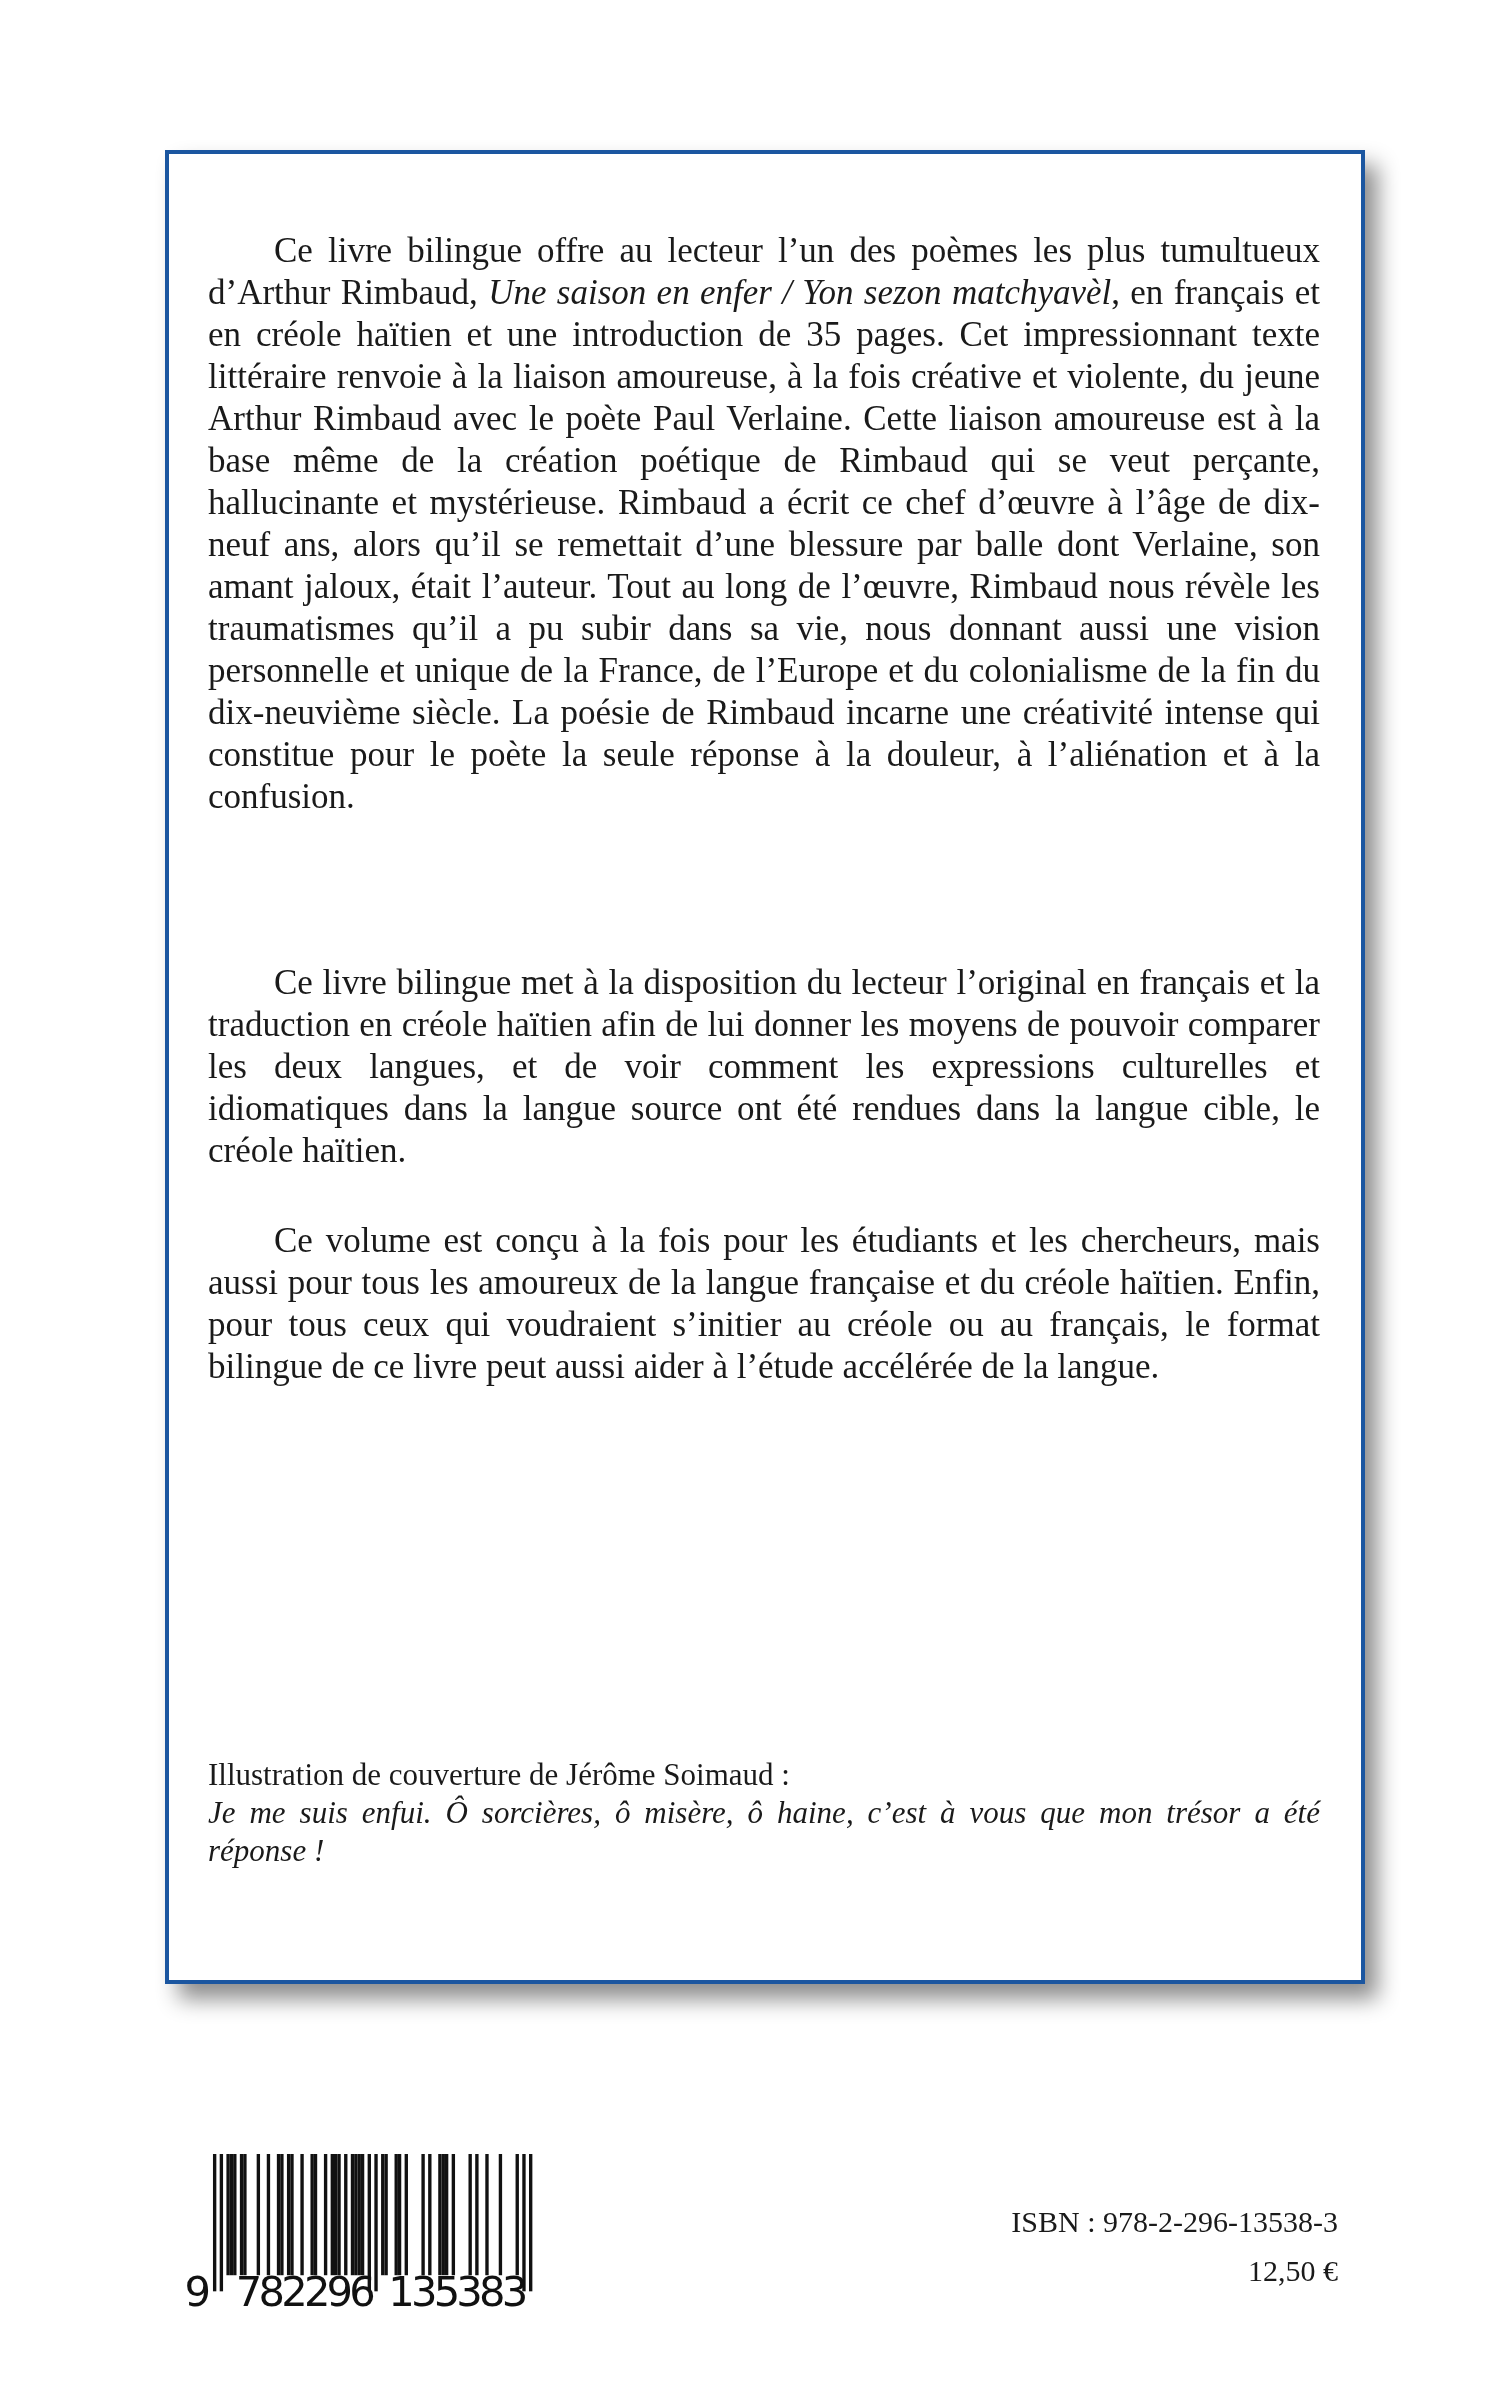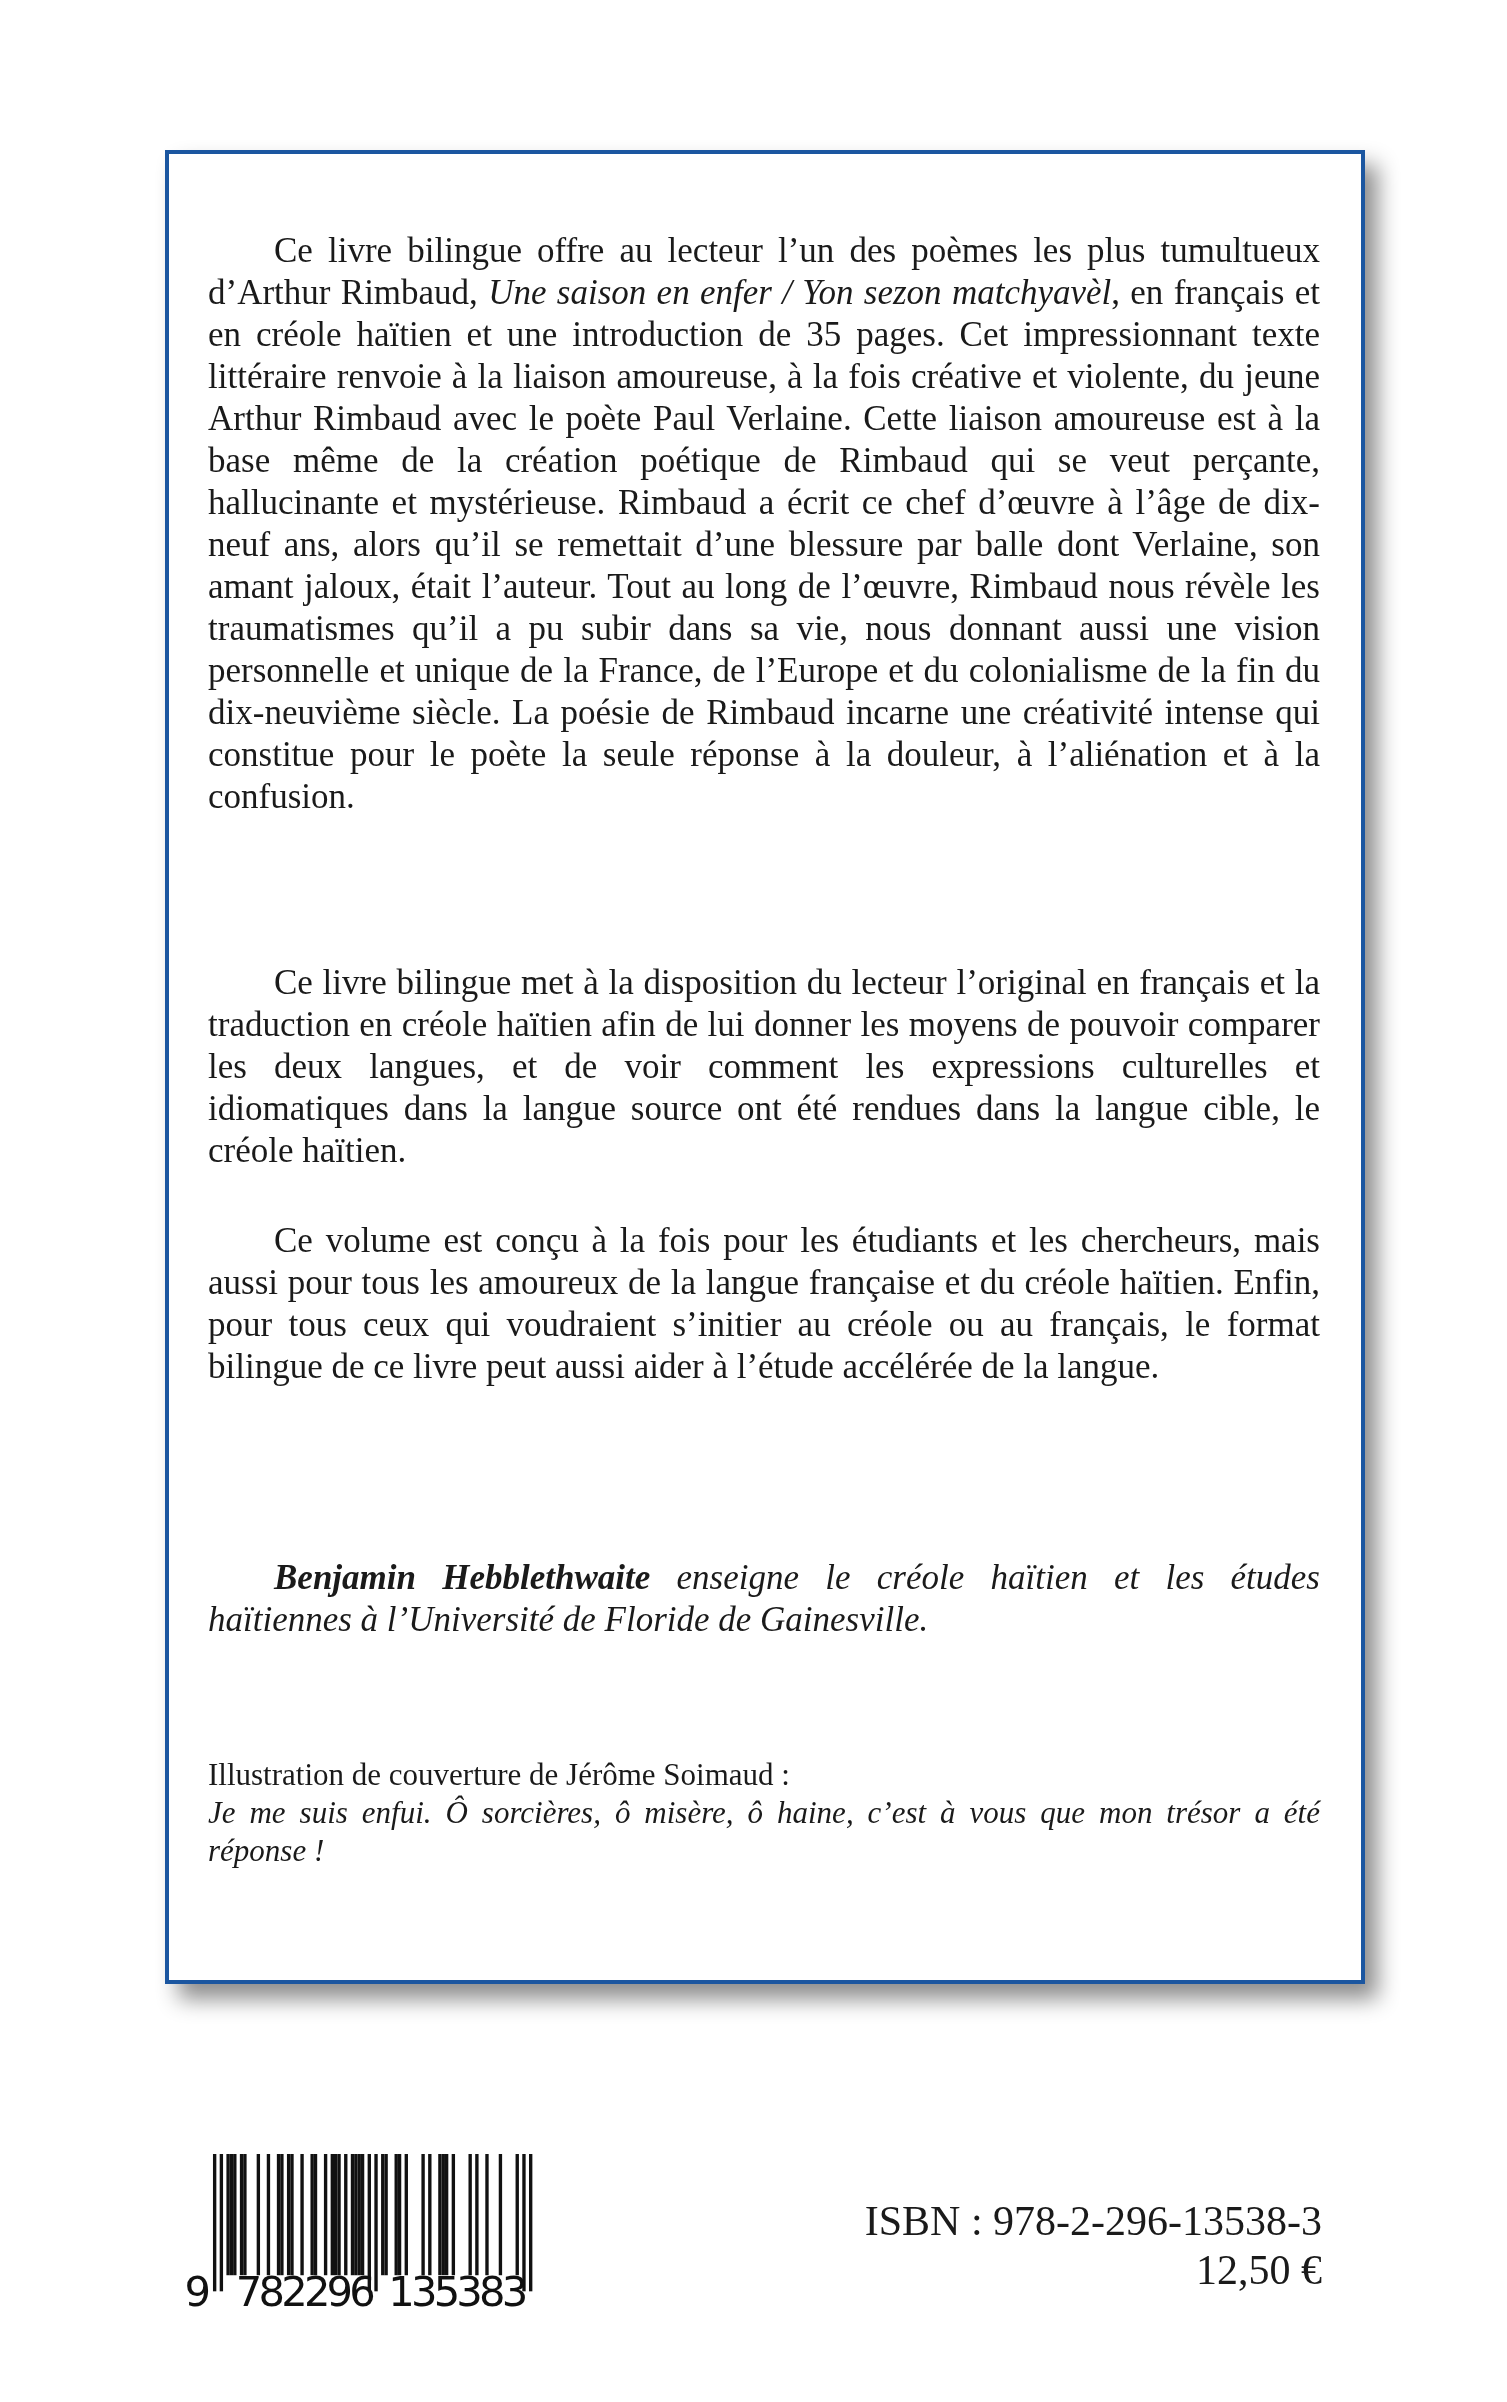--- a/index.html
+++ b/index.html
@@ -22,37 +22,36 @@
   .p1 { top: 230px; }
   .p2 { top: 928px; margin-top: 34px; }
   .p3 { top: 1220px; }
   .bio { top: 1557px; font-style: italic; }
   .bio b { font-weight: bold; }
   .illus { top: 1756px; text-align: left; font-size: 31px; line-height: 38px; }
   .illus .quote { font-style: italic; display: block; text-align: justify; }
   p { margin: 0; }
   .barcode { position: absolute; left: 175px; top: 2154px; width: 379px; height: 161px; }
   .isbn {
-    position: absolute; right: 186px; top: 2197px; font-size: 42px; line-height: 49px; text-align: right;
+    position: absolute; right: 170px; top: 2197px; font-size: 30px; line-height: 49px; text-align: right;
     font-family: "Liberation Serif", serif;
   }
 </style>
 </head>
 <body>
 
 <div class="panel"></div>
 
 <p class="text p1"><span class="indent"></span><span>Ce livre bilingue offre au lecteur l’un des poèmes les plus tumultueux d’Arthur Rimbaud, </span><i>Une saison en enfer / Yon sezon matchyavèl</i><span>, en français et en créole haïtien et une introduction de 35 pages. Cet impressionnant texte littéraire renvoie à la liaison amoureuse, à la fois créative et violente, du jeune Arthur Rimbaud avec le poète Paul Verlaine. Cette liaison amoureuse est à la base même de la création poétique de Rimbaud qui se veut perçante, hallucinante et mystérieuse. Rimbaud a écrit ce chef d’œuvre à l’âge de dix-neuf ans, alors qu’il se remettait d’une blessure par balle dont Verlaine, son amant jaloux, était l’auteur. Tout au long de l’œuvre, Rimbaud nous révèle les traumatismes qu’il a pu subir dans sa vie, nous donnant aussi une vision personnelle et unique de la France, de l’Europe et du colonialisme de la fin du dix-neuvième siècle. La poésie de Rimbaud incarne une créativité intense qui constitue pour le poète la seule réponse à la douleur, à l’aliénation et à la confusion.</span></p>
 
 <p class="text p2"><span class="indent"></span><span>Ce livre bilingue met à la disposition du lecteur l’original en français et la traduction en créole haïtien afin de lui donner les moyens de pouvoir comparer les deux langues, et de voir comment les expressions culturelles et idiomatiques dans la langue source ont été rendues dans la langue cible, le créole haïtien.</span></p>
 
 <p class="text p3"><span class="indent"></span><span>Ce volume est conçu à la fois pour les étudiants et les chercheurs, mais aussi pour tous les amoureux de la langue française et du créole haïtien. Enfin, pour tous ceux qui voudraient s’initier au créole ou au français, le format bilingue de ce livre peut aussi aider à l’étude accélérée de la langue.</span></p>
 
 <div class="text bio">
-  <p><span class="indent"></span><b>Benjamin Hebblethwaite</b><span> enseigne le créole haïtien et les études haïtiennes à l’Université de Floride de Gainesville.</span></p>
 </div>
 
 <div class="text illus">
   <span>Illustration de couverture de Jérôme Soimaud :</span>
   <span class="quote">Je me suis enfui. Ô sorcières, ô misère, ô haine, c’est à vous que mon trésor a été réponse !</span>
 </div>
 
 <svg class="barcode" viewBox="0 0 400 170" id="barcode-svg">
   <g id="bars">
       <rect x="40" y="0" width="3.55" height="145" fill="#111"></rect>

